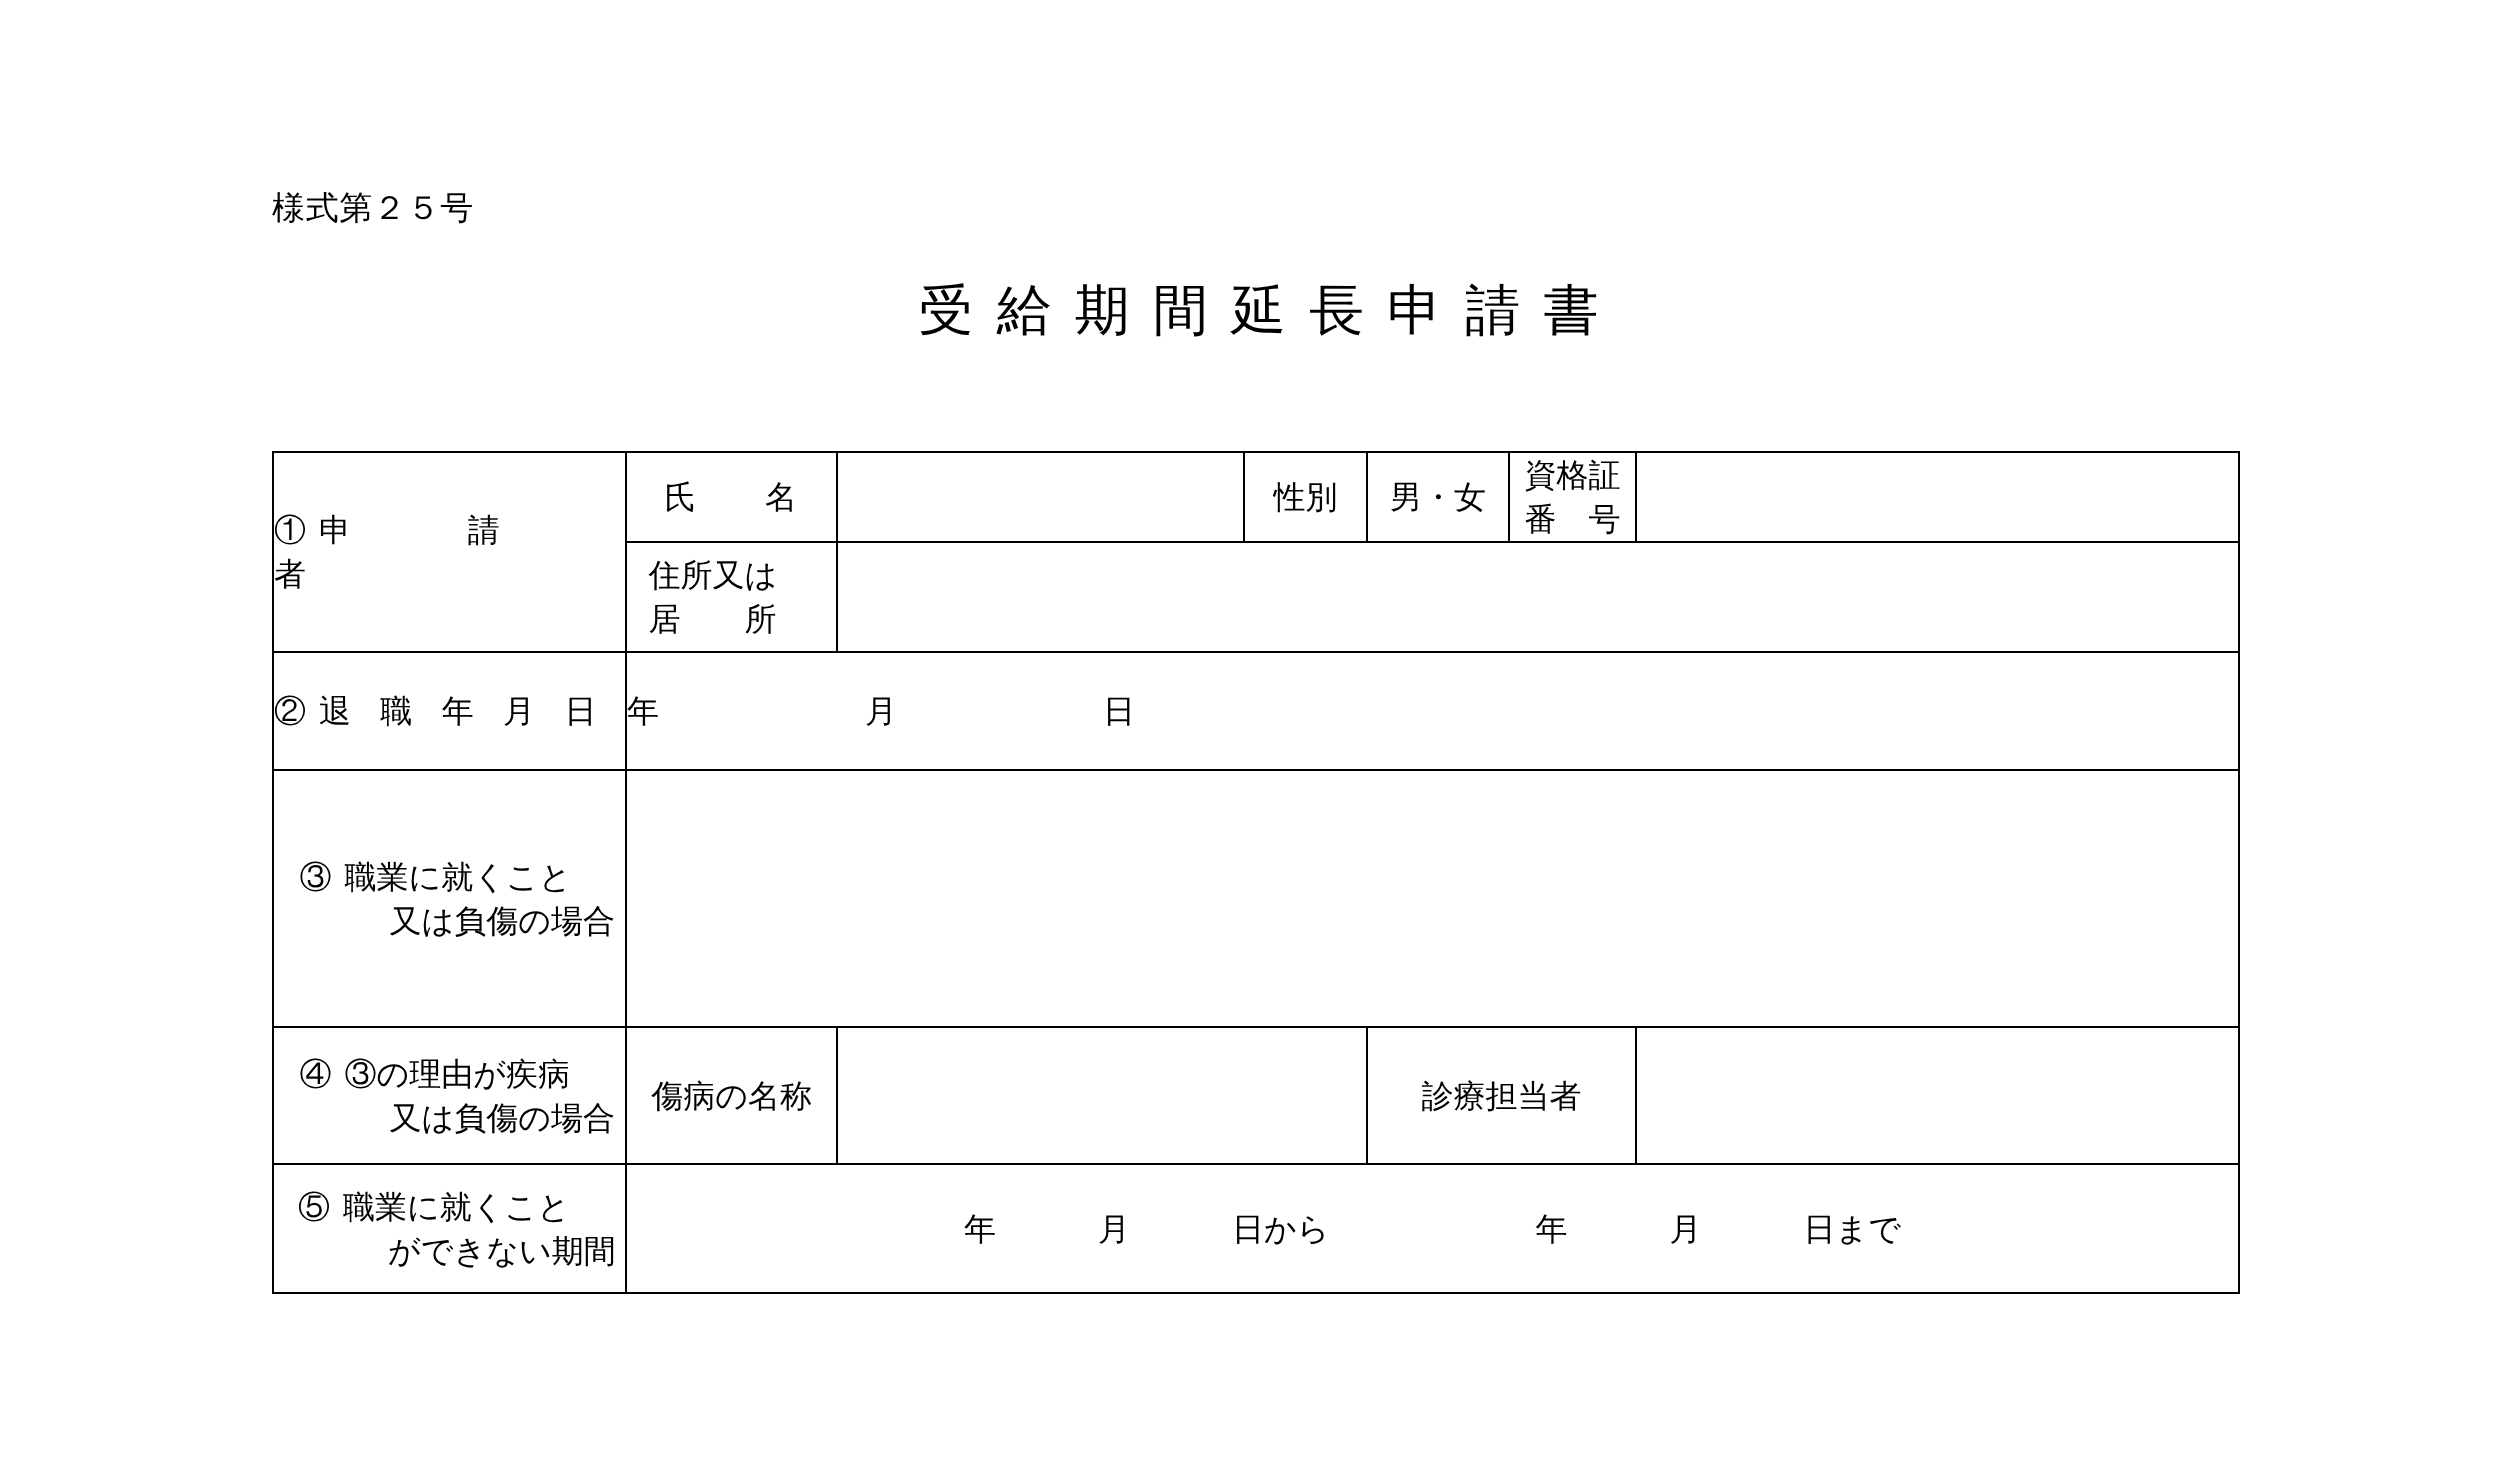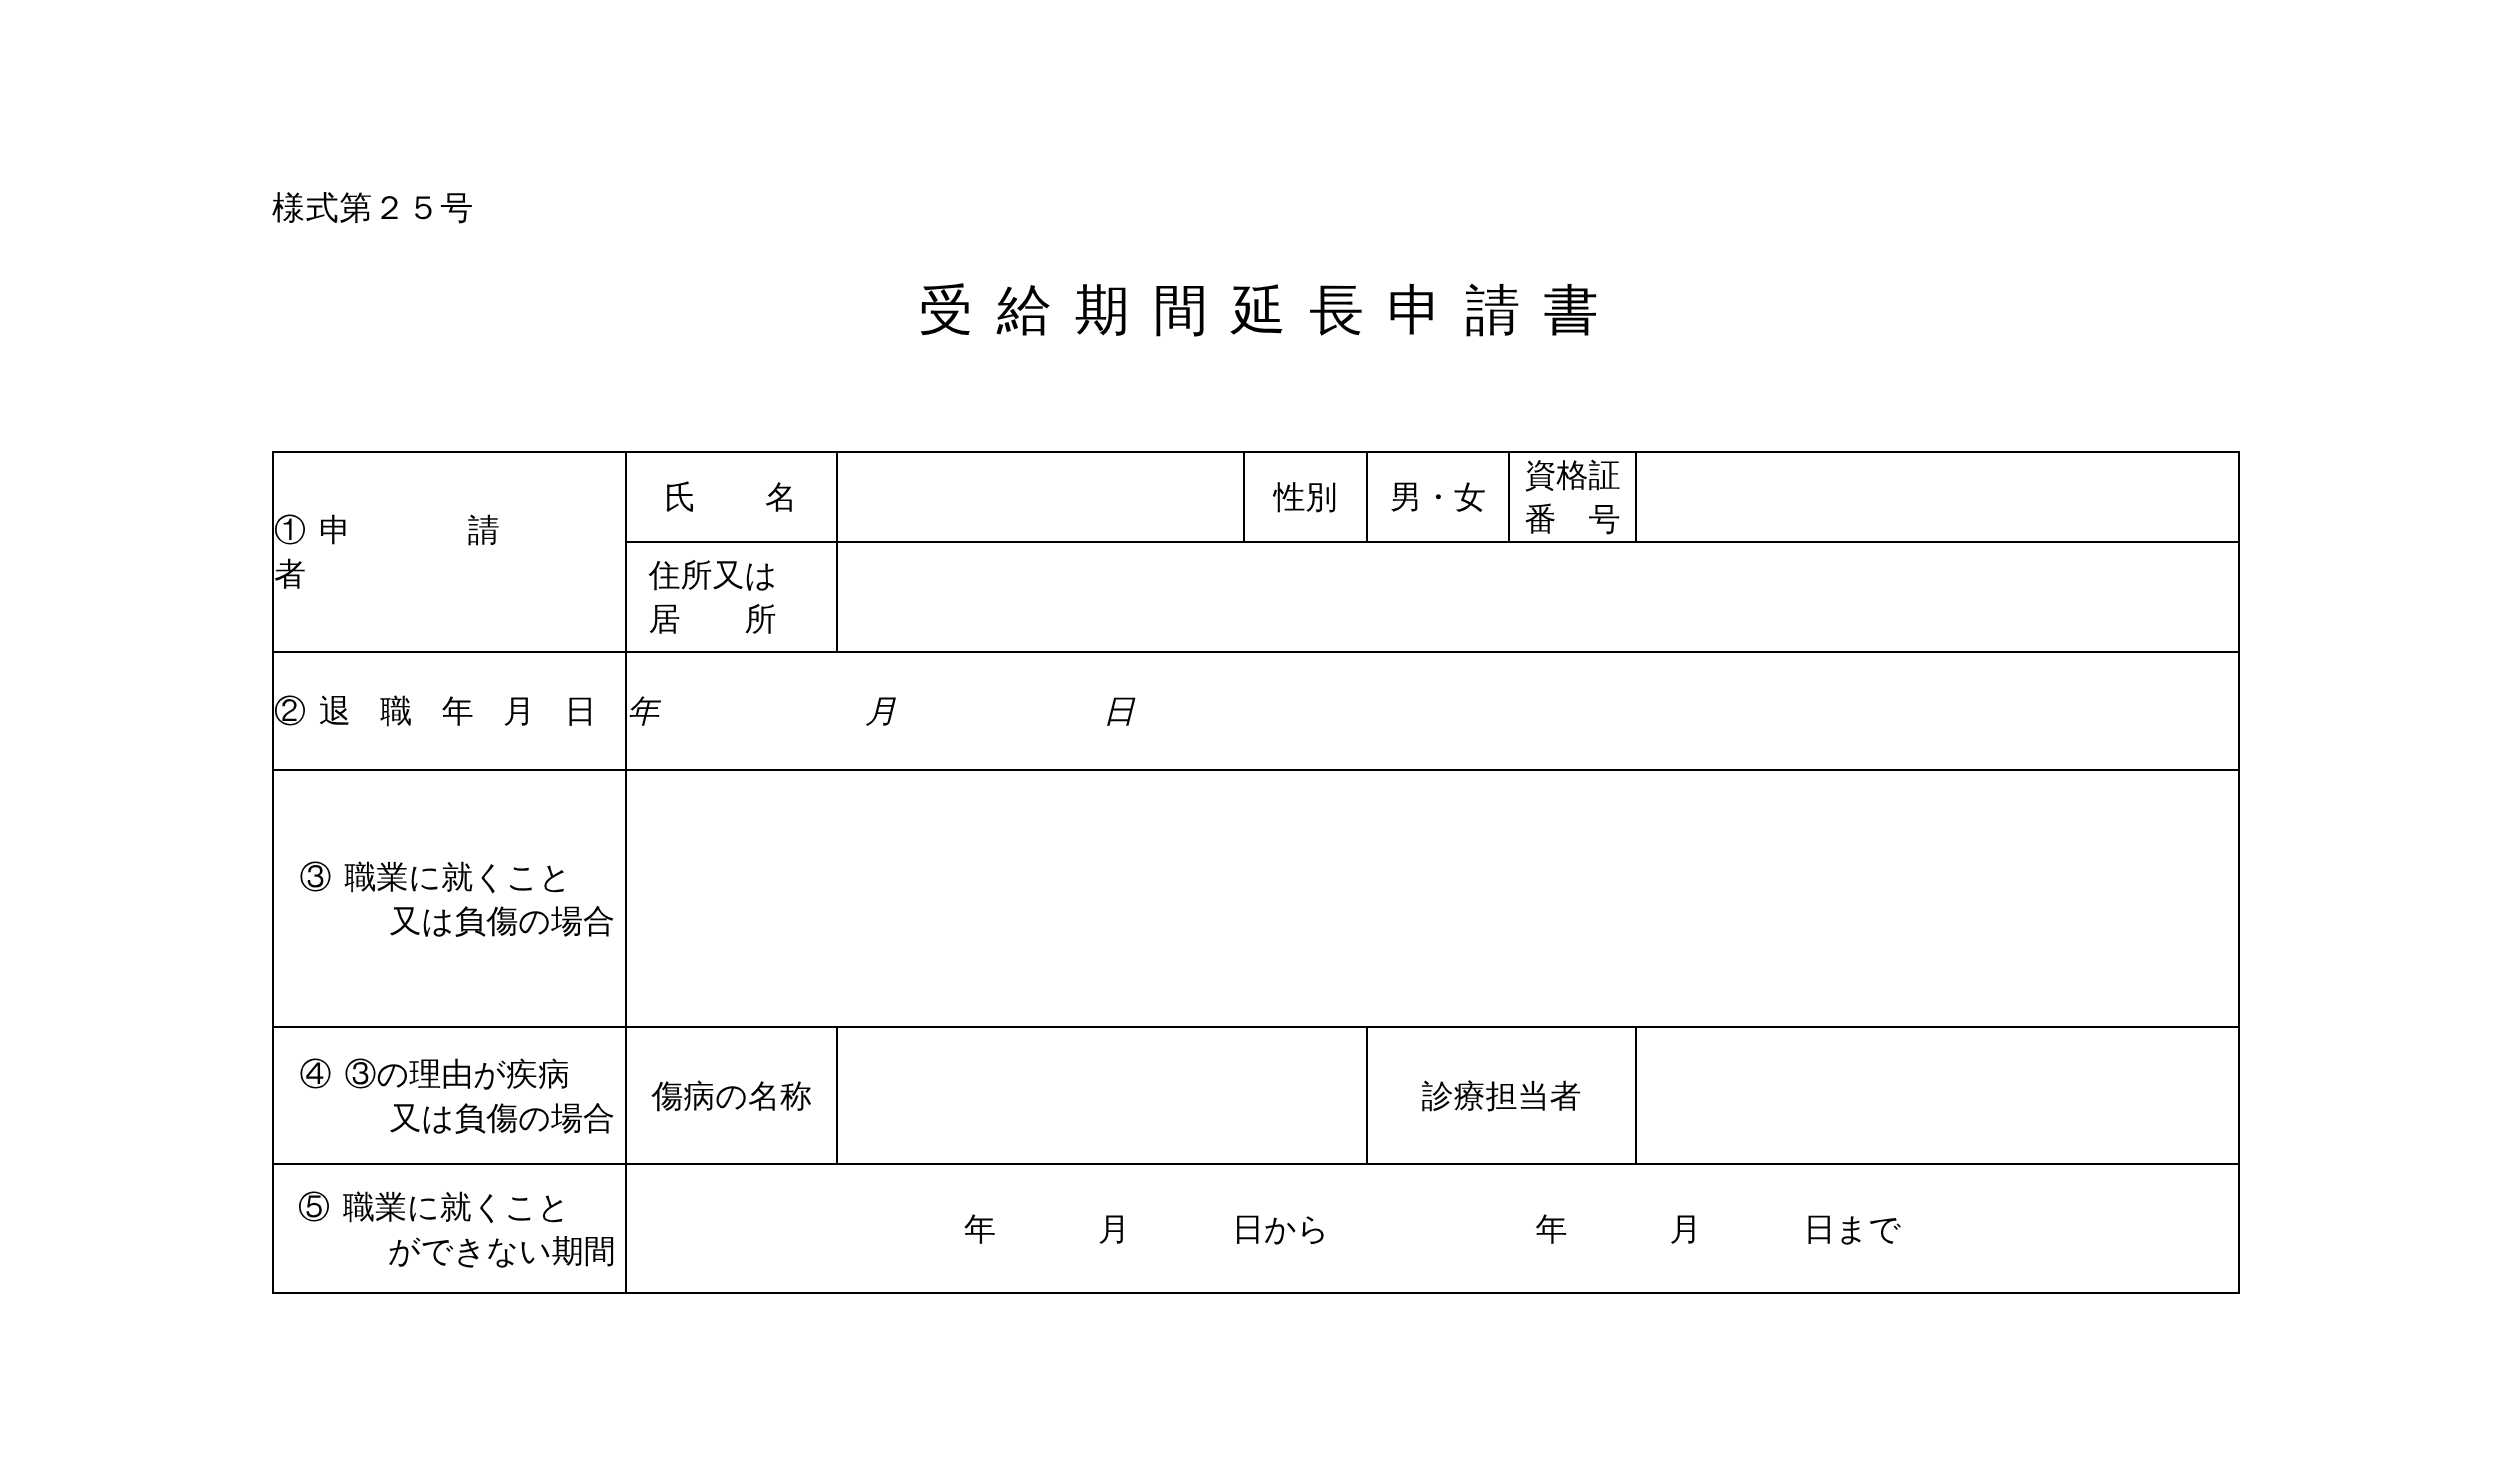--- a/index.html
+++ b/index.html
@@ -92,21 +92,20 @@
   }
   .center {
     text-align: center;
   }
   .blank {
     height: 63px;
   }
   .date-row {
     letter-spacing: 0;
     padding-left: 147px;
-    font-style: italic;
   }
   .gap-md { display:inline-block; width: 102px; }
   .gap-lg { display:inline-block; width: 206px; }
   .nowrap { white-space: nowrap; }
   .l2 { line-height: 1.5; }
 </style>
 </head>
 <body>
 
 <div class="page">

